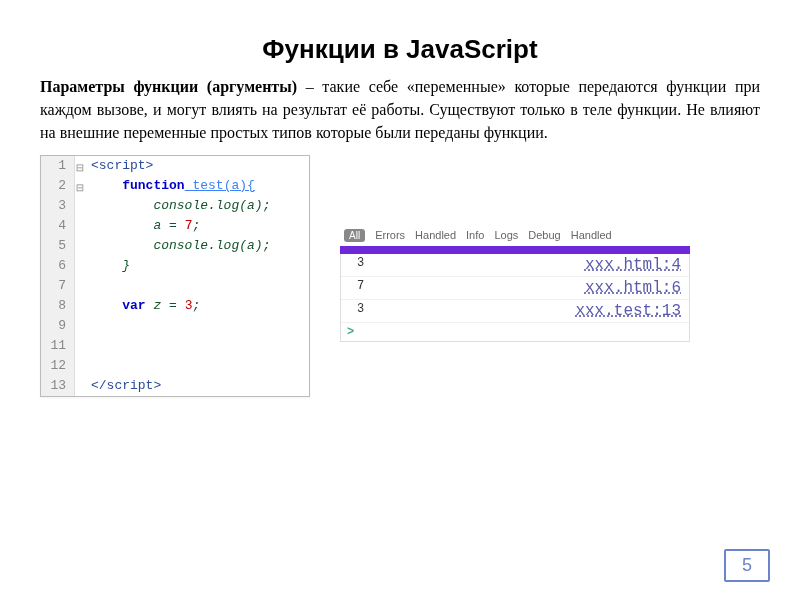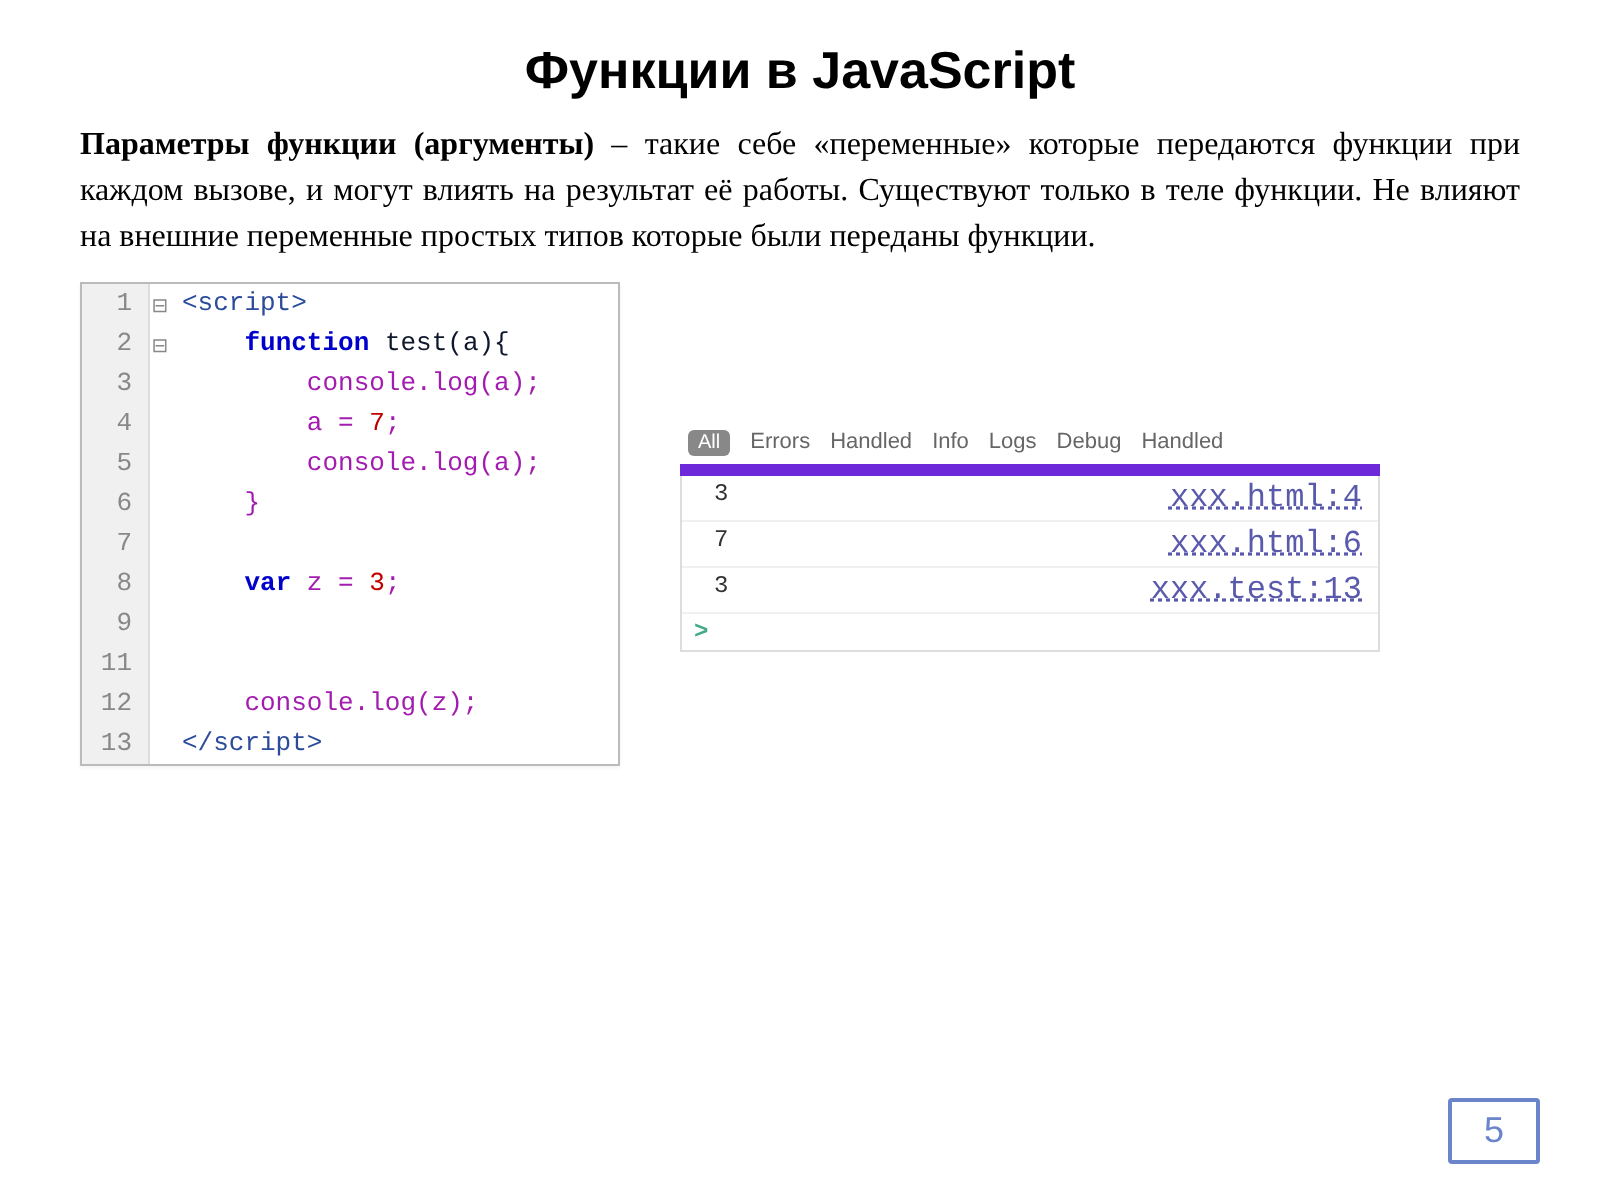--- a/index.html
+++ b/index.html
@@ -7,21 +7,21 @@
     width: 800px;
     height: 600px;
     background: #fff;
     font-family: Arial, sans-serif;
     position: relative;
     overflow: hidden;
   }
   .slide {
     width: 100%;
     height: 100%;
-    padding: 20px 40px 20px 40px;
+    padding: 34px 40px 20px 40px;
     position: relative;
   }
   .title {
     text-align: center;
     font-size: 26px;
     font-weight: bold;
     color: #000;
     margin-bottom: 10px;
   }
   .body-text {
@@ -69,33 +69,33 @@
     color: #888;
     width: 10px;
     text-align: center;
     font-family: Arial, sans-serif;
     font-size: 10px;
     position: relative;
     top: 2px;
   }
   .tag { color: #2b4b9b; }
   .keyword { color: #0000cc; font-weight: bold; }
-  .funcname { color: #0f172a; }
+  .funcname { color: #3b82f6; text-decoration: underline; }
   .number { color: #c00000; }
-  .plain { color: #a21caf; }
+  .plain { color: #14532d; font-style: italic; }
 
   .console-pane {
     width: 350px;
     margin-top: 70px;
   }
   .tabbar {
     display: flex;
     align-items: center;
     gap: 10px;
-    border-bottom: 6px solid #6d28d9;
+    border-bottom: 8px solid #6d28d9;
     padding: 4px 6px 4px 4px;
     font-size: 11px;
     color: #555;
     font-family: Arial, sans-serif;
   }
   .tab-all {
     background: #888;
     color: #fff;
     border-radius: 3px;
     padding: 1px 5px;
@@ -197,21 +197,20 @@
           <div class="code"><span class="plain"></span></div>
         </div>
         <div class="code-row">
           <div class="gutter">11</div>
           <div class="fold"></div>
           <div class="code"><span class="plain"></span></div>
         </div>
         <div class="code-row">
           <div class="gutter">12</div>
           <div class="fold"></div>
-          <div class="code"><span class="plain">    console.log(z);</span></div>
         </div>
         <div class="code-row">
           <div class="gutter">13</div>
           <div class="fold"></div>
           <div class="code"><span class="tag">&lt;/script&gt;</span></div>
         </div>
       </div>
 
     <div class="console-pane">
       <div class="tabbar">

